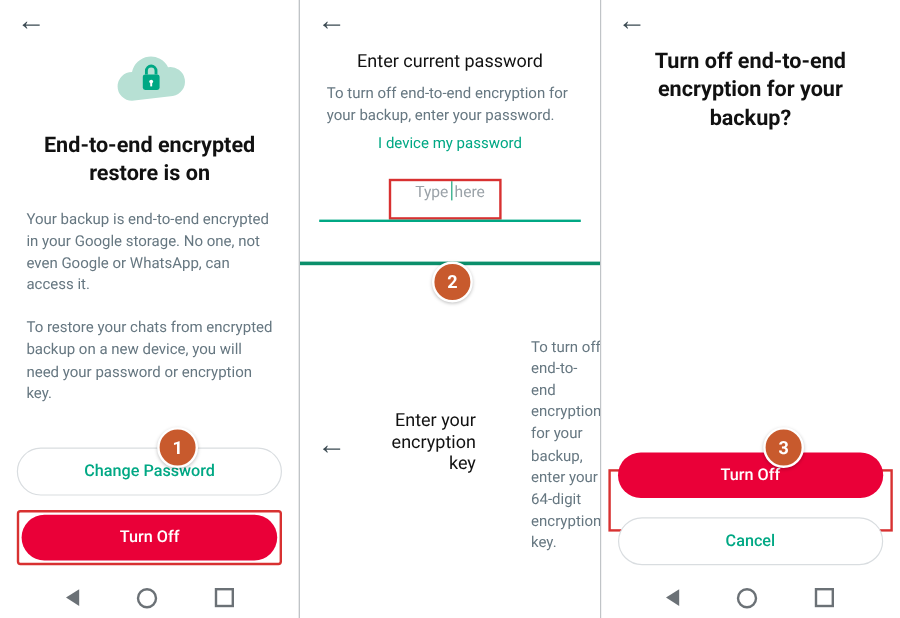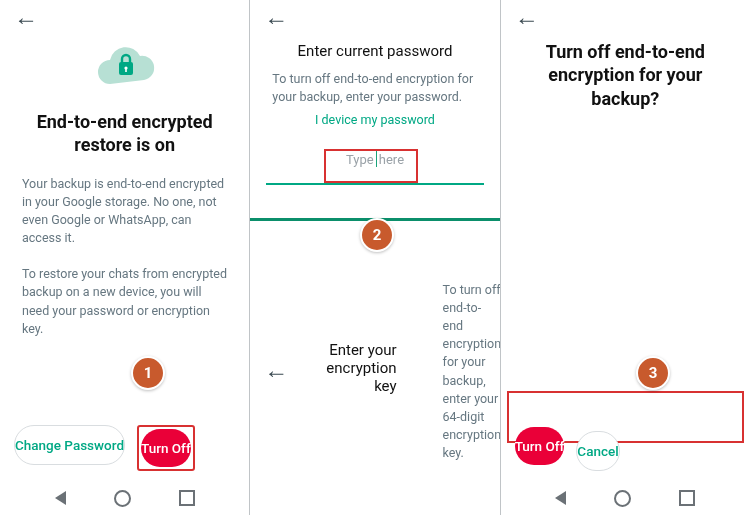--- a/index.html
+++ b/index.html
@@ -54,21 +54,21 @@
   .nav-sq{width:12px;height:12px;border:2px solid #6b7176}
   .content{flex:1;display:flex;flex-direction:column;align-items:center}
   h3{margin:6px 24px 10px;font-size:18px;font-weight:700;text-align:center;line-height:1.3}
   h4{margin:6px 24px 8px;font-size:15px;font-weight:400;text-align:right}
   p.desc{margin:8px 22px 0;font-size:12.5px;color:var(--muted);text-align:left;line-height:1.45}
   .link{margin-top:6px;font-size:12.5px;color:var(--teal);text-align:center;cursor:pointer}
   
   .cloud-wrap{margin:6px auto 10px;width:70px;height:50px;position:relative}
   .cloud{position:absolute;inset:0}
   .cloud svg{width:70px;height:50px}
-  .buttons{position:absolute;left:14px;right:14px;bottom:44px;display:flex;gap:12px}
+  .buttons{position:absolute;left:14px;right:14px;bottom:44px;display:flex;flex-direction:column;gap:12px}
   .pill{
     height:38px;border-radius:22px;display:flex;align-items:center;justify-content:center;
     font-size:13.5px;font-weight:500;
   }
   .pill-outline{border:1px solid var(--border);color:var(--teal);background:#fff}
   .pill-red{background:var(--red-capsule);color:#fff}
   .pill-grey{background:#000000;color:#8a9196}
   .redbox{border:2px solid var(--red-box);border-radius:3px}
   
   .pw-wrap{margin:22px 16px 0;align-self:stretch;text-align:center}

